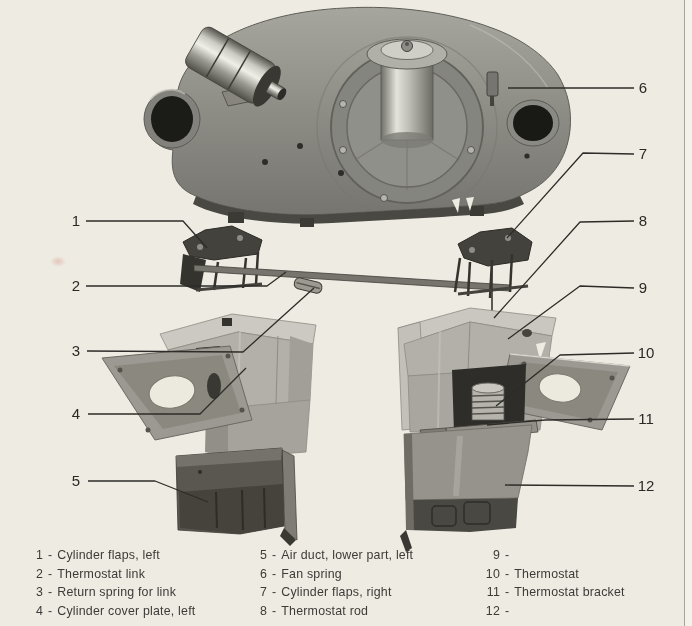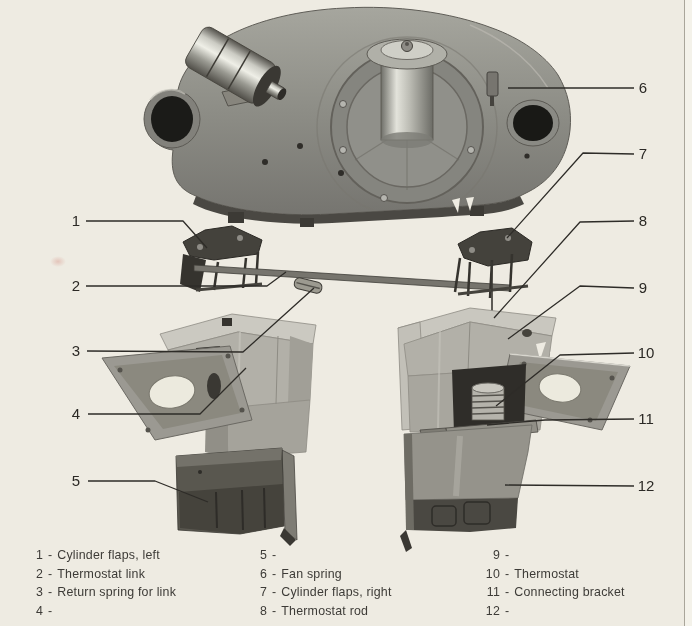--- a/index.html
+++ b/index.html
@@ -288,26 +288,28 @@
         <span class="llbl">Thermostat link</span>
       </div>
       <div class="lrow">
         <span class="lnum">3</span>
         <span class="ldash">-</span>
         <span class="llbl">Return spring for link</span>
       </div>
       <div class="lrow">
         <span class="lnum">4</span>
         <span class="ldash">-</span>
+        <span class="llbl">Cylinder cover plate, left</span>
       </div>
     </div>
     <div class="lcol lcol2">
       <div class="lrow">
         <span class="lnum">5</span>
         <span class="ldash">-</span>
+        <span class="llbl">Air duct, lower part, left</span>
       </div>
       <div class="lrow">
         <span class="lnum">6</span>
         <span class="ldash">-</span>
         <span class="llbl">Fan spring</span>
       </div>
       <div class="lrow">
         <span class="lnum">7</span>
         <span class="ldash">-</span>
         <span class="llbl">Cylinder flaps, right</span>
@@ -324,21 +326,21 @@
         <span class="ldash">-</span>
       </div>
       <div class="lrow">
         <span class="lnum">10</span>
         <span class="ldash">-</span>
         <span class="llbl">Thermostat</span>
       </div>
       <div class="lrow">
         <span class="lnum">11</span>
         <span class="ldash">-</span>
-        <span class="llbl">Connecting bracket</span>
+        <span class="llbl">Thermostat bracket</span>
       </div>
       <div class="lrow">
         <span class="lnum">12</span>
         <span class="ldash">-</span>
       </div>
     </div>
   </div>
 
   <div class="smudge"></div>
   <div class="page-edge-strip"></div>

